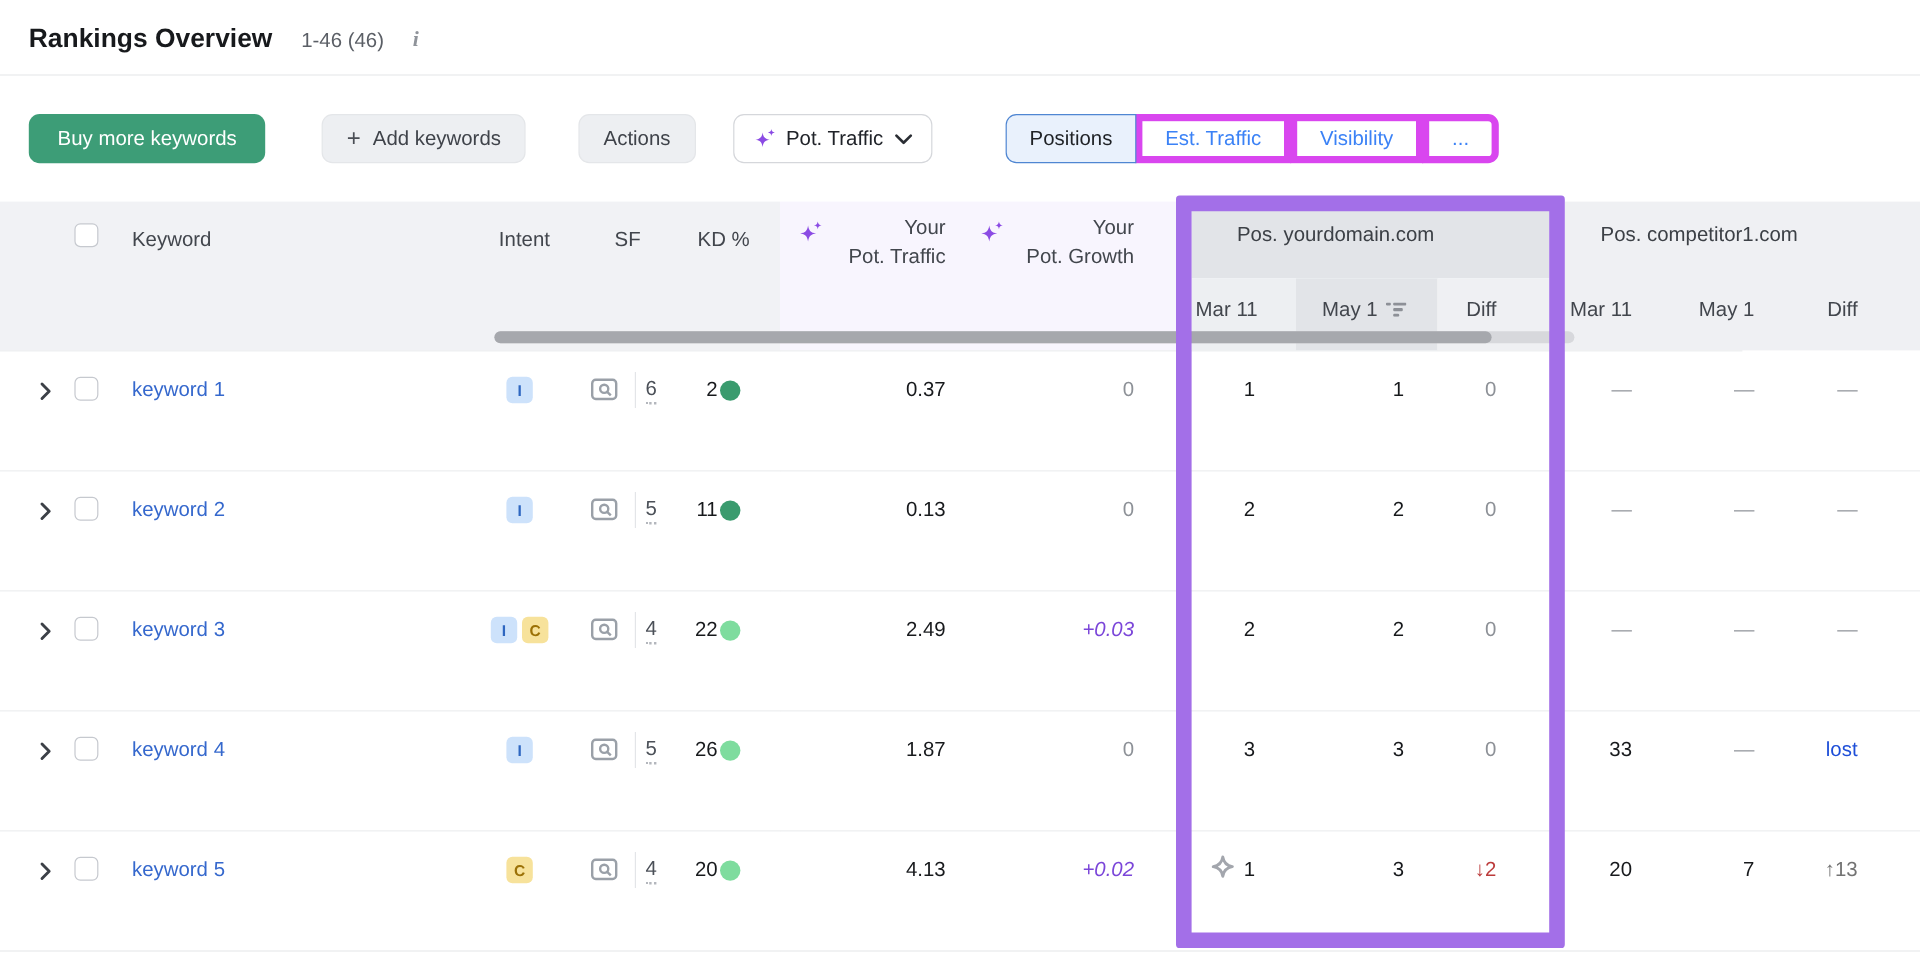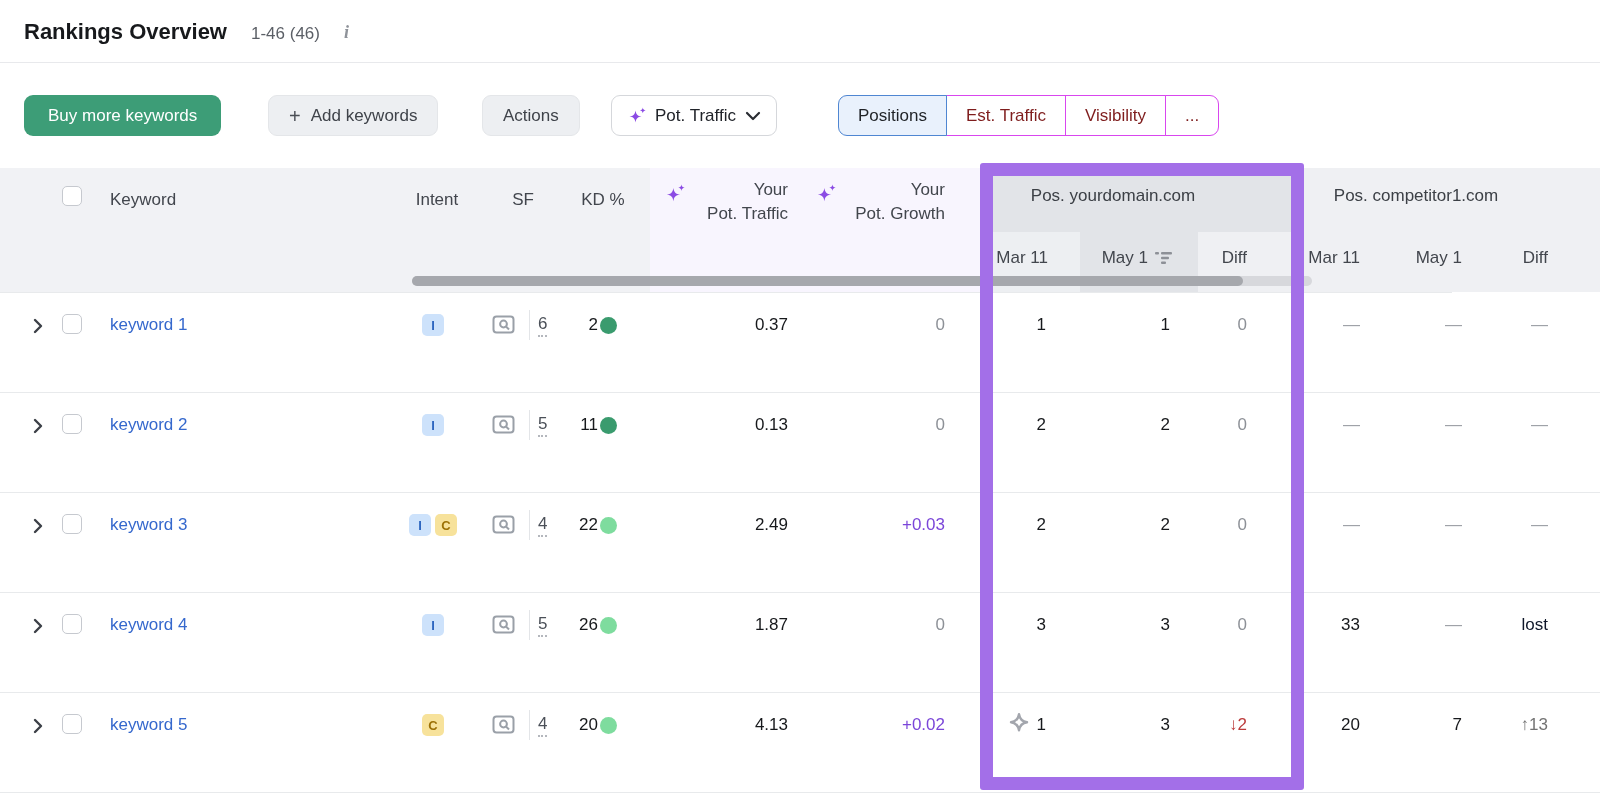--- a/index.html
+++ b/index.html
@@ -21,21 +21,21 @@
          align-items:center; font-size:17px; cursor:pointer; }
   .btn-green { left:24px; padding:0 24px; background:#3d9d77; color:#fff; }
   .btn-gray  { background:#edeff2; border:1px solid #e4e6e9; color:#3f434a; }
   .btn-add { left:268px; padding:0 20px; gap:10px; }
   .btn-actions { left:482px; padding:2px 20px; }
   .plus-glyph { font-size:20px; color:#4a4e55; line-height:1; }
   .dropdown { left:611px; padding:0 15px; gap:9px; background:#fff; border:1px solid #d5d7db; }
   .dd-label { color:#202329; }
   .tabs { position:absolute; top:95px; left:838px; height:41px; display:flex; }
   .tab { height:41px; display:flex; align-items:center; padding:0 19px; background:#fff;
-         border:1px solid #d946ef; margin-left:-1px; font-size:17px; color:#7f1d1d; cursor:pointer; }
+         border:6px solid #d946ef; margin-left:-1px; font-size:17px; color:#3b82f6; cursor:pointer; }
   .tab:first-child { margin-left:0; border-radius:9px 0 0 9px; }
   .tab:last-child { border-radius:0 9px 9px 0; }
   .tab.active { background:#e9f1fc; border:1px solid #4f86d2; color:#1f2226; z-index:2; border-radius:9px 0 0 9px; }
   
   .thead { position:absolute; top:168px; left:0; width:1600px; height:124px; }
   .slab { position:absolute; }
   .slab-left { left:0; top:0; width:650px; height:124px; background:#f1f2f5; }
   .slab-lav { left:650px; top:0; width:330px; height:124px; background:#f8f5fe; }
   .slab-yd-group { left:993px; top:0; width:298px; height:64px; background:#e2e4e8; }
   .slab-yd-mar { left:993px; top:64px; width:87px; height:60px; background:#edeff2; }
@@ -88,24 +88,24 @@
   .kdv { position:absolute; right:1002px; top:18px; height:28px; line-height:28px; font-size:17px; }
   .kddot { position:absolute; left:600px; top:24px; width:17px; height:17px; border-radius:50%; }
   .kddot[data-kd="dark"] { background:#3a9b6e; }
   .kddot[data-kd="light"] { background:#7edc9e; }
   .num { position:absolute; top:18px; height:28px; font-size:17px; color:#17191c;
          display:flex; align-items:center; justify-content:flex-end; gap:7px; }
   .pt { right:812px; } .pg { right:655px; }
   .pm { right:554px; } .pmay { right:430px; } .pd { right:353px; }
   .cm { right:240px; } .cmay { right:138px; } .cd { right:52px; }
   [data-variant="muted"] { color:#8d9197; }
-  [data-variant="purple"] { color:#7b46d9; }
+  [data-variant="purple"] { color:#7b46d9;font-style:italic; }
   [data-variant="negative"] { color:#bc3b3b; }
   [data-variant="positive"] { color:#737373; }
-  [data-variant="lost"] { color:#0f172a; }
+  [data-variant="lost"] { color:#1d4ed8; }
   [data-variant="dash"] { color:#9da0a6; }
   [data-variant="dark"] { color:#17191c; }
   
   .highlight-box { position:absolute; left:980px; top:163px; width:324px; height:627px;
                    border:13px solid #a36fe8; border-radius:3px; z-index:50; pointer-events:none; }
 </style>
 </head>
 <body>
 
 <svg width="0" height="0" style="position:absolute">

